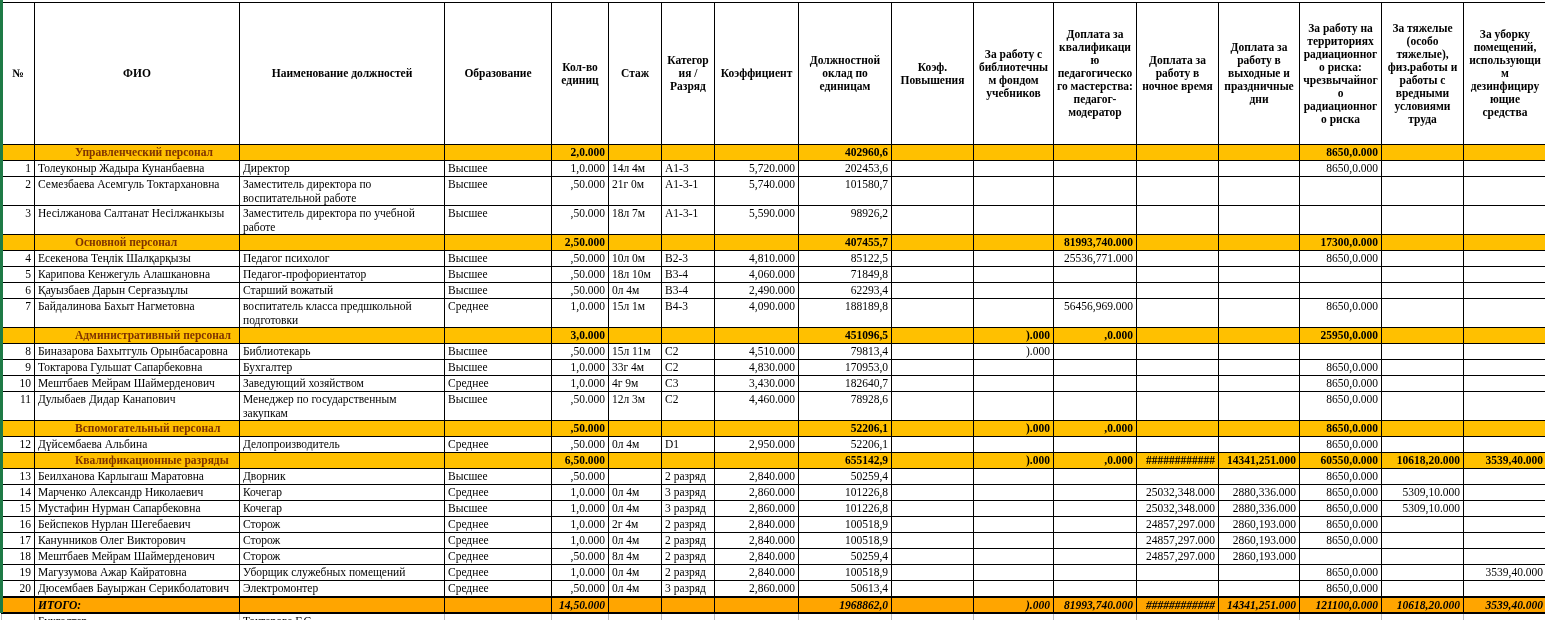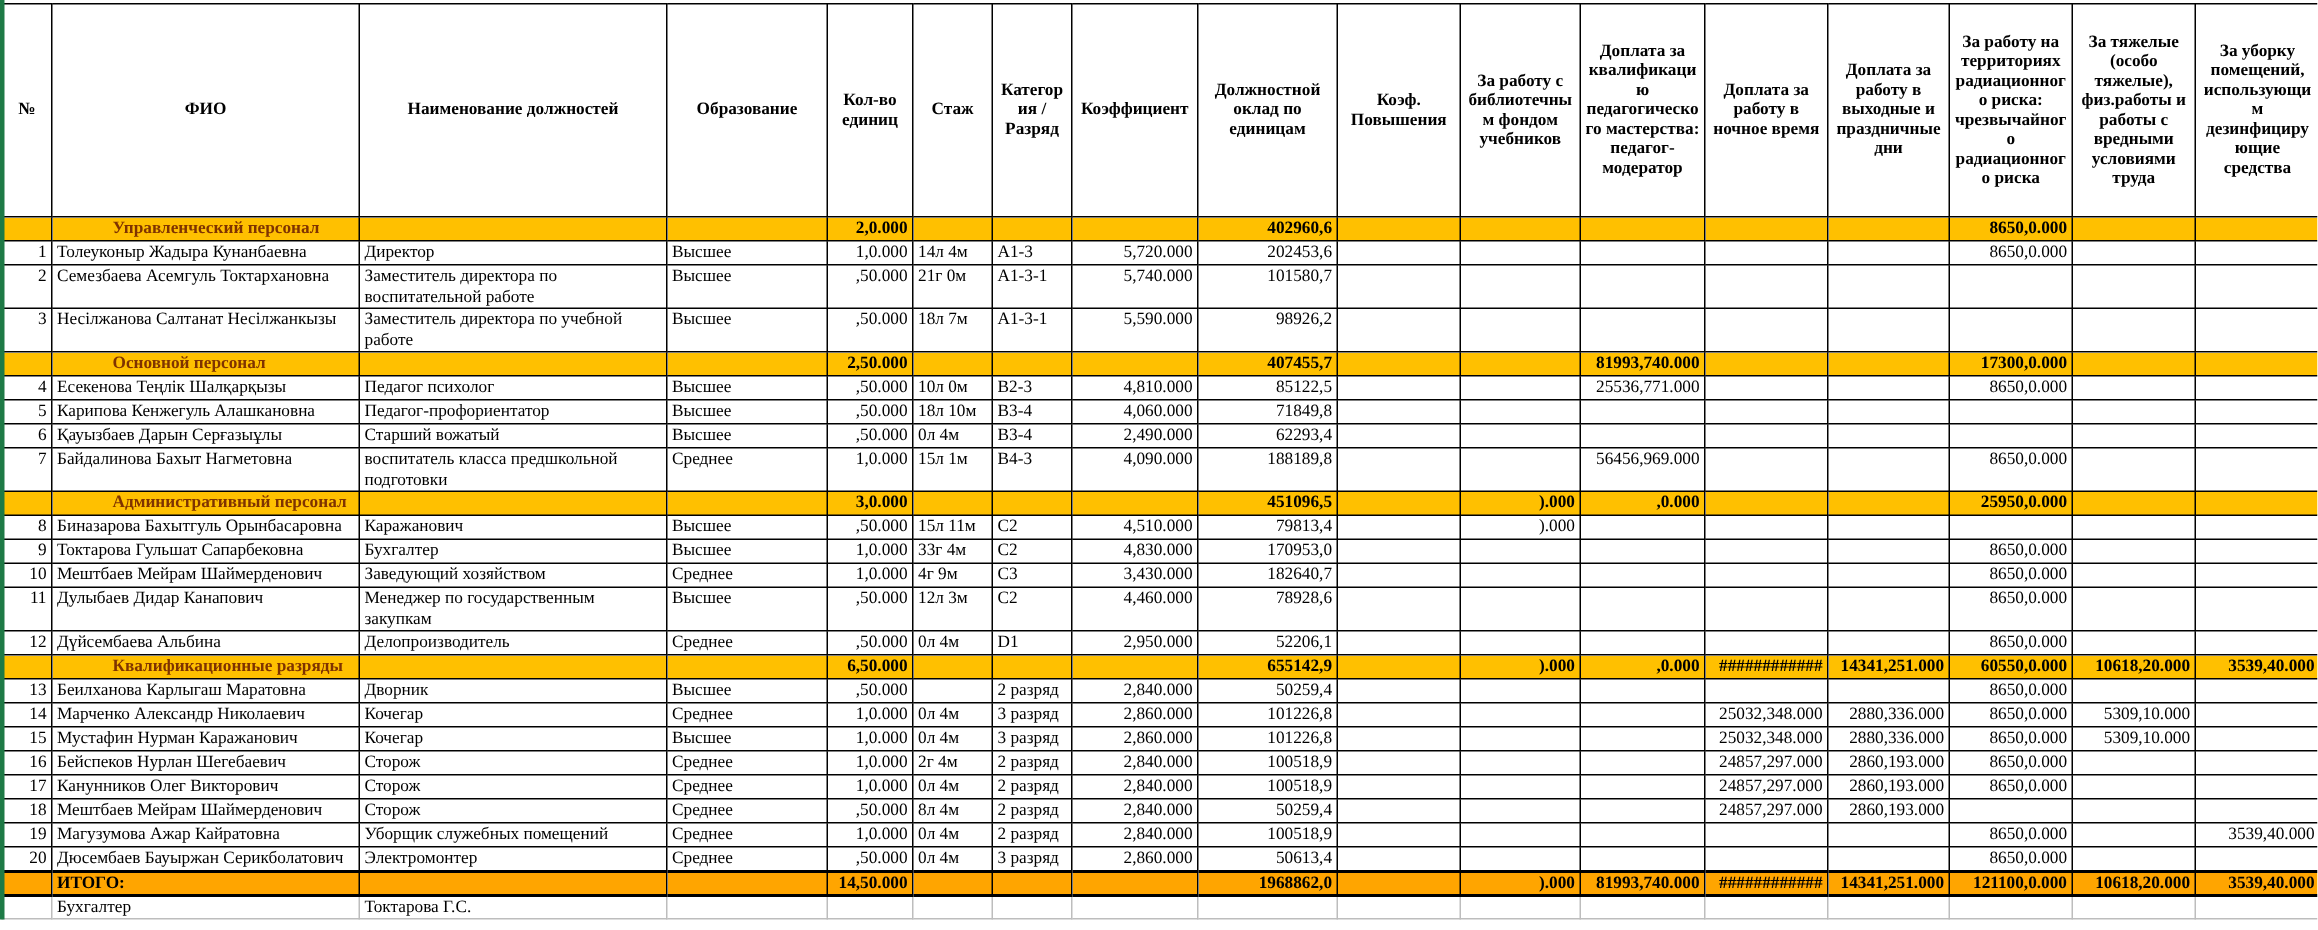--- a/index.html
+++ b/index.html
@@ -15,21 +15,21 @@
     background:#fff; word-wrap:break-word;
   }
   tbody td {
     height:16px; font-size:11.5px; line-height:14px; padding:0 3px;
     vertical-align:top; word-wrap:break-word; background:#fff;
   }
   td.al-r { text-align:right; }
   td.al-l { text-align:left; }
   tr.section-row td { background:#FFC000; font-weight:bold; border-top:1.5px solid #000; border-bottom:1.5px solid #000; }
   tr.section-row td.cell-fio { color:#7f3300;padding-left:40px; }
-  tr.total-row td { background:#FFA500; font-weight:bold; border-top:2px solid #000; border-bottom:2px solid #000; }
+  tr.total-row td { background:#FFA500; font-weight:bold; border-top:2px solid #000; border-bottom:2px solid #000;font-style:italic; }
   tr.signature-row td { border:1px solid #bdbdbd; background:#fff; }
 </style>
 </head>
 <body>
 
 <div class="sheet-wrap">
   <div class="page-break-line" id="page-break-line" style="height: 612.5px;"></div>
   <table class="sheet" id="sheet-table">
     <colgroup id="sheet-cols">
         <col style="width: 33px;">
@@ -258,21 +258,21 @@
           <td class="al-r cell-mastery">,0.000</td>
           <td class="al-r cell-night"></td>
           <td class="al-r cell-holidays"></td>
           <td class="al-r cell-radiation">25950,0.000</td>
           <td class="al-r cell-heavy"></td>
           <td class="al-r cell-cleaning"></td>
         </tr>
         <tr class="data-row">
           <td class="al-r cell-num">8</td>
           <td class="al-l cell-fio">Биназарова Бахытгуль Орынбасаровна</td>
-          <td class="al-l cell-position">Каражанович</td>
+          <td class="al-l cell-position">Библиотекарь</td>
           <td class="al-l cell-education">Высшее</td>
           <td class="al-r cell-units">,50.000</td>
           <td class="al-l cell-experience">15л 11м</td>
           <td class="al-l cell-category">C2</td>
           <td class="al-r cell-coefficient">4,510.000</td>
           <td class="al-r cell-salary">79813,4</td>
           <td class="al-r cell-raise"></td>
           <td class="al-r cell-library">).000</td>
           <td class="al-r cell-mastery"></td>
           <td class="al-r cell-night"></td>
@@ -325,20 +325,39 @@
           <td class="al-l cell-position">Менеджер по государственным закупкам</td>
           <td class="al-l cell-education">Высшее</td>
           <td class="al-r cell-units">,50.000</td>
           <td class="al-l cell-experience">12л 3м</td>
           <td class="al-l cell-category">C2</td>
           <td class="al-r cell-coefficient">4,460.000</td>
           <td class="al-r cell-salary">78928,6</td>
           <td class="al-r cell-raise"></td>
           <td class="al-r cell-library"></td>
           <td class="al-r cell-mastery"></td>
+          <td class="al-r cell-night"></td>
+          <td class="al-r cell-holidays"></td>
+          <td class="al-r cell-radiation">8650,0.000</td>
+          <td class="al-r cell-heavy"></td>
+          <td class="al-r cell-cleaning"></td>
+        </tr>
+        <tr class="section-row">
+          <td class="al-r cell-num"></td>
+          <td class="al-l cell-fio">Вспомогательный персонал</td>
+          <td class="al-l cell-position"></td>
+          <td class="al-l cell-education"></td>
+          <td class="al-r cell-units">,50.000</td>
+          <td class="al-l cell-experience"></td>
+          <td class="al-l cell-category"></td>
+          <td class="al-r cell-coefficient"></td>
+          <td class="al-r cell-salary">52206,1</td>
+          <td class="al-r cell-raise"></td>
+          <td class="al-r cell-library">).000</td>
+          <td class="al-r cell-mastery">,0.000</td>
           <td class="al-r cell-night"></td>
           <td class="al-r cell-holidays"></td>
           <td class="al-r cell-radiation">8650,0.000</td>
           <td class="al-r cell-heavy"></td>
           <td class="al-r cell-cleaning"></td>
         </tr>
         <tr class="data-row">
           <td class="al-r cell-num">12</td>
           <td class="al-l cell-fio">Дүйсембаева Альбина</td>
           <td class="al-l cell-position">Делопроизводитель</td>
@@ -409,21 +428,21 @@
           <td class="al-r cell-library"></td>
           <td class="al-r cell-mastery"></td>
           <td class="al-r cell-night">25032,348.000</td>
           <td class="al-r cell-holidays">2880,336.000</td>
           <td class="al-r cell-radiation">8650,0.000</td>
           <td class="al-r cell-heavy">5309,10.000</td>
           <td class="al-r cell-cleaning"></td>
         </tr>
         <tr class="data-row">
           <td class="al-r cell-num">15</td>
-          <td class="al-l cell-fio">Мустафин Нурман Каражанович</td>
+          <td class="al-l cell-fio">Мустафин Нурман Сапарбековна</td>
           <td class="al-l cell-position">Кочегар</td>
           <td class="al-l cell-education">Высшее</td>
           <td class="al-r cell-units">1,0.000</td>
           <td class="al-l cell-experience">0л 4м</td>
           <td class="al-l cell-category">3 разряд</td>
           <td class="al-r cell-coefficient">2,860.000</td>
           <td class="al-r cell-salary">101226,8</td>
           <td class="al-r cell-raise"></td>
           <td class="al-r cell-library"></td>
           <td class="al-r cell-mastery"></td>

